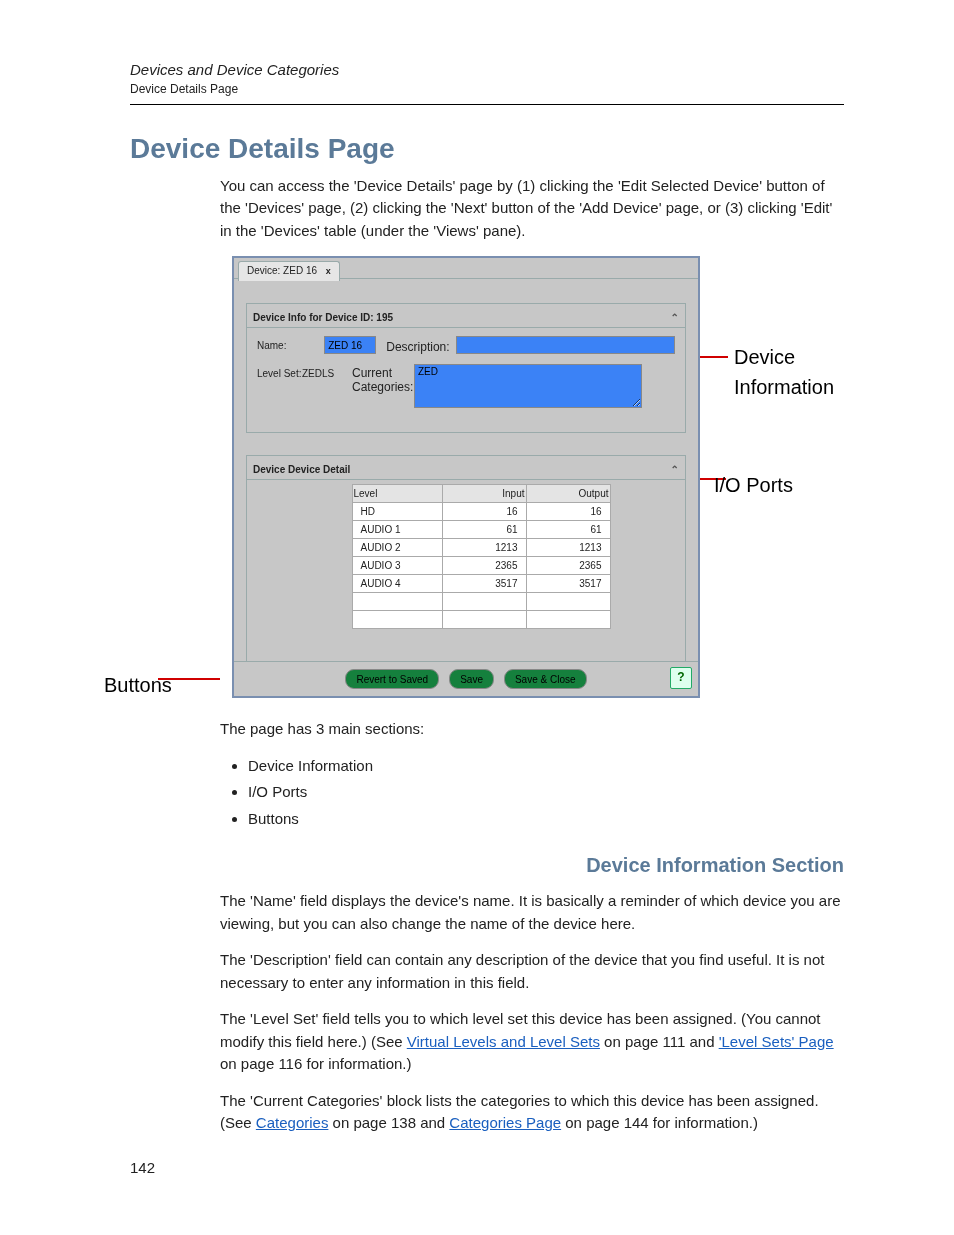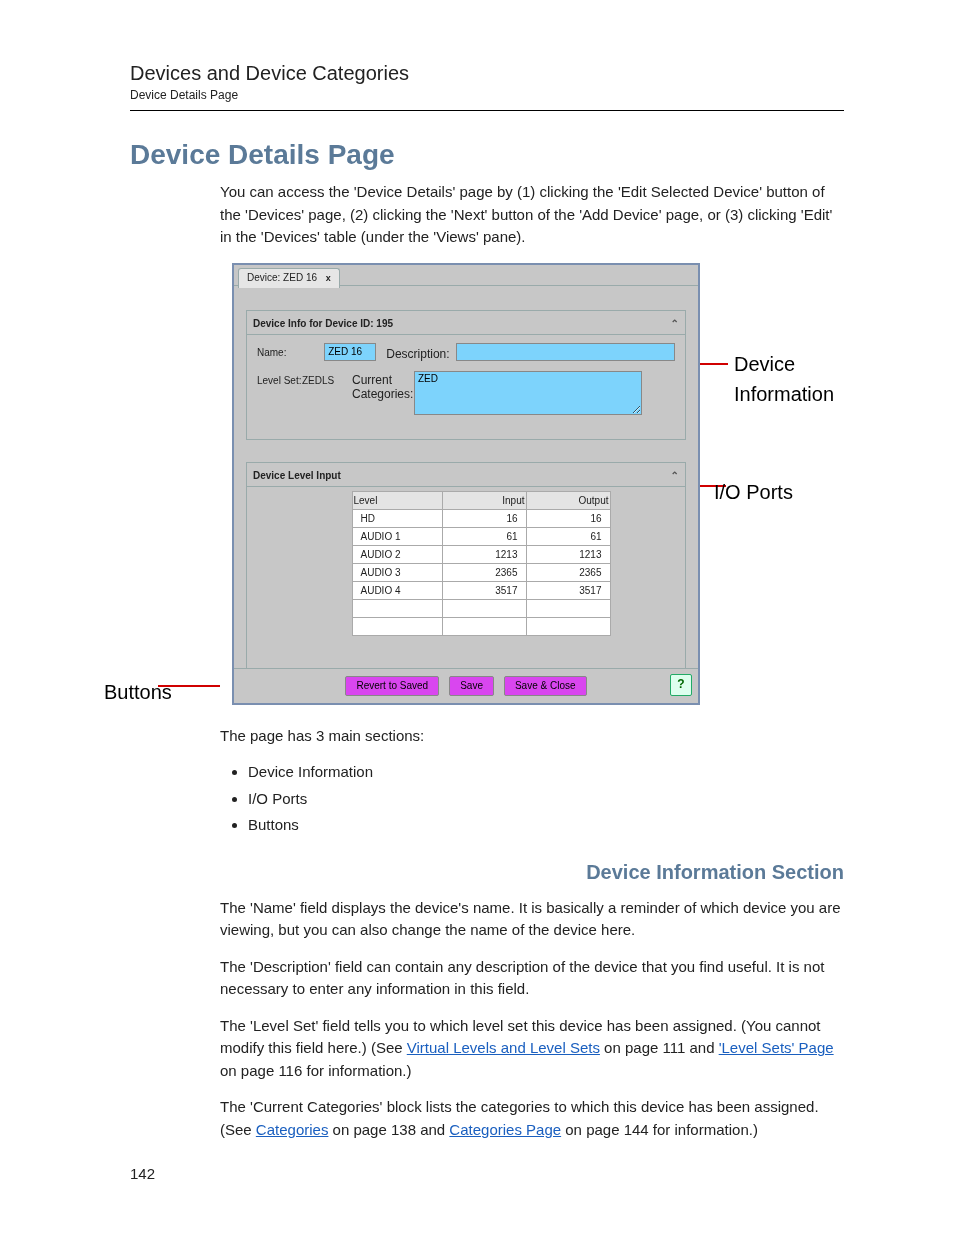--- a/index.html
+++ b/index.html
@@ -8,22 +8,23 @@
     background: #fff;
     font-family: "Segoe UI", "Helvetica Neue", Arial, sans-serif;
     color: #222;
     width: 954px;
   }
   .page {
     padding: 60px 110px 60px 130px;
     position: relative;
   }
   .running-head {
-    font-size: 20px;
+    font-size: 15px;
     line-height: 1.3;
+    font-style: italic;
   }
   .running-sub {
     font-size: 12px;
     margin-top: 2px;
   }
   hr.head-rule {
     border: none;
     border-top: 1px solid #000;
     margin: 8px 0 28px 0;
   }
@@ -134,21 +135,21 @@
     margin-bottom: 8px;
   }
   .info-label {
     width: 70px;
     text-align: left;
     font-size: 10px;
     padding-top: 2px;
   }
   .text-input {
     border: 1px solid #888;
-    background: #7dd3fc;
+    background: #3b82f6;
     font-size: 10px;
     height: 14px;
     padding: 1px 3px;
     box-sizing: content-box;
     font-family: inherit;
   }
   .text-input.name { width: 44px; }
   .text-input.desc { width: 220px; margin-left: 6px; }
   .text-input.categories { width: 220px; height: 40px; margin-left: 6px; }
   .info-label2 { font-size: 12px; padding-top: 2px; margin-left: 10px; }
@@ -186,23 +187,23 @@
     background: #c7c7c7;
     display: flex;
     align-items: center;
     justify-content: center;
     gap: 10px;
   }
   .btn {
     font-size: 10px;
     height: 20px;
     padding: 0 10px;
-    background: #d946ef;
+    background: #15803d;
     border: 1px solid #888;
-    border-radius: 2px;
+    border-radius: 9px;
     cursor: pointer;
   }
   .help-btn {
     position: absolute;
     right: 6px;
     bottom: 7px;
     width: 20px;
     height: 20px;
     border: 1px solid #2a6;
     background: #dfe;
@@ -284,21 +285,21 @@
                 <span class="info-label" style="width:45px;">Level Set:</span>
                 <span class="static-val" style="width:40px;">ZEDLS</span>
                 <span class="info-label2" style="width:56px; line-height:1.2;">Current Categories:</span>
                 <textarea class="text-input categories" style="">ZED</textarea>
               </div>
             </div>
           </div>
 
           <div class="panel">
             <div class="panel-header">
-              <span>Device Level Input</span>
+              <span>Device Device Detail</span>
               <span class="chevron">⌃</span>
             </div>
             <div class="grid-wrap">
               <table class="grid">
                 <thead>
                   <tr>
                     <th class="col-level">Level</th>
                     <th class="col-num">Input</th>
                     <th class="col-num">Output</th>
                   </tr>

